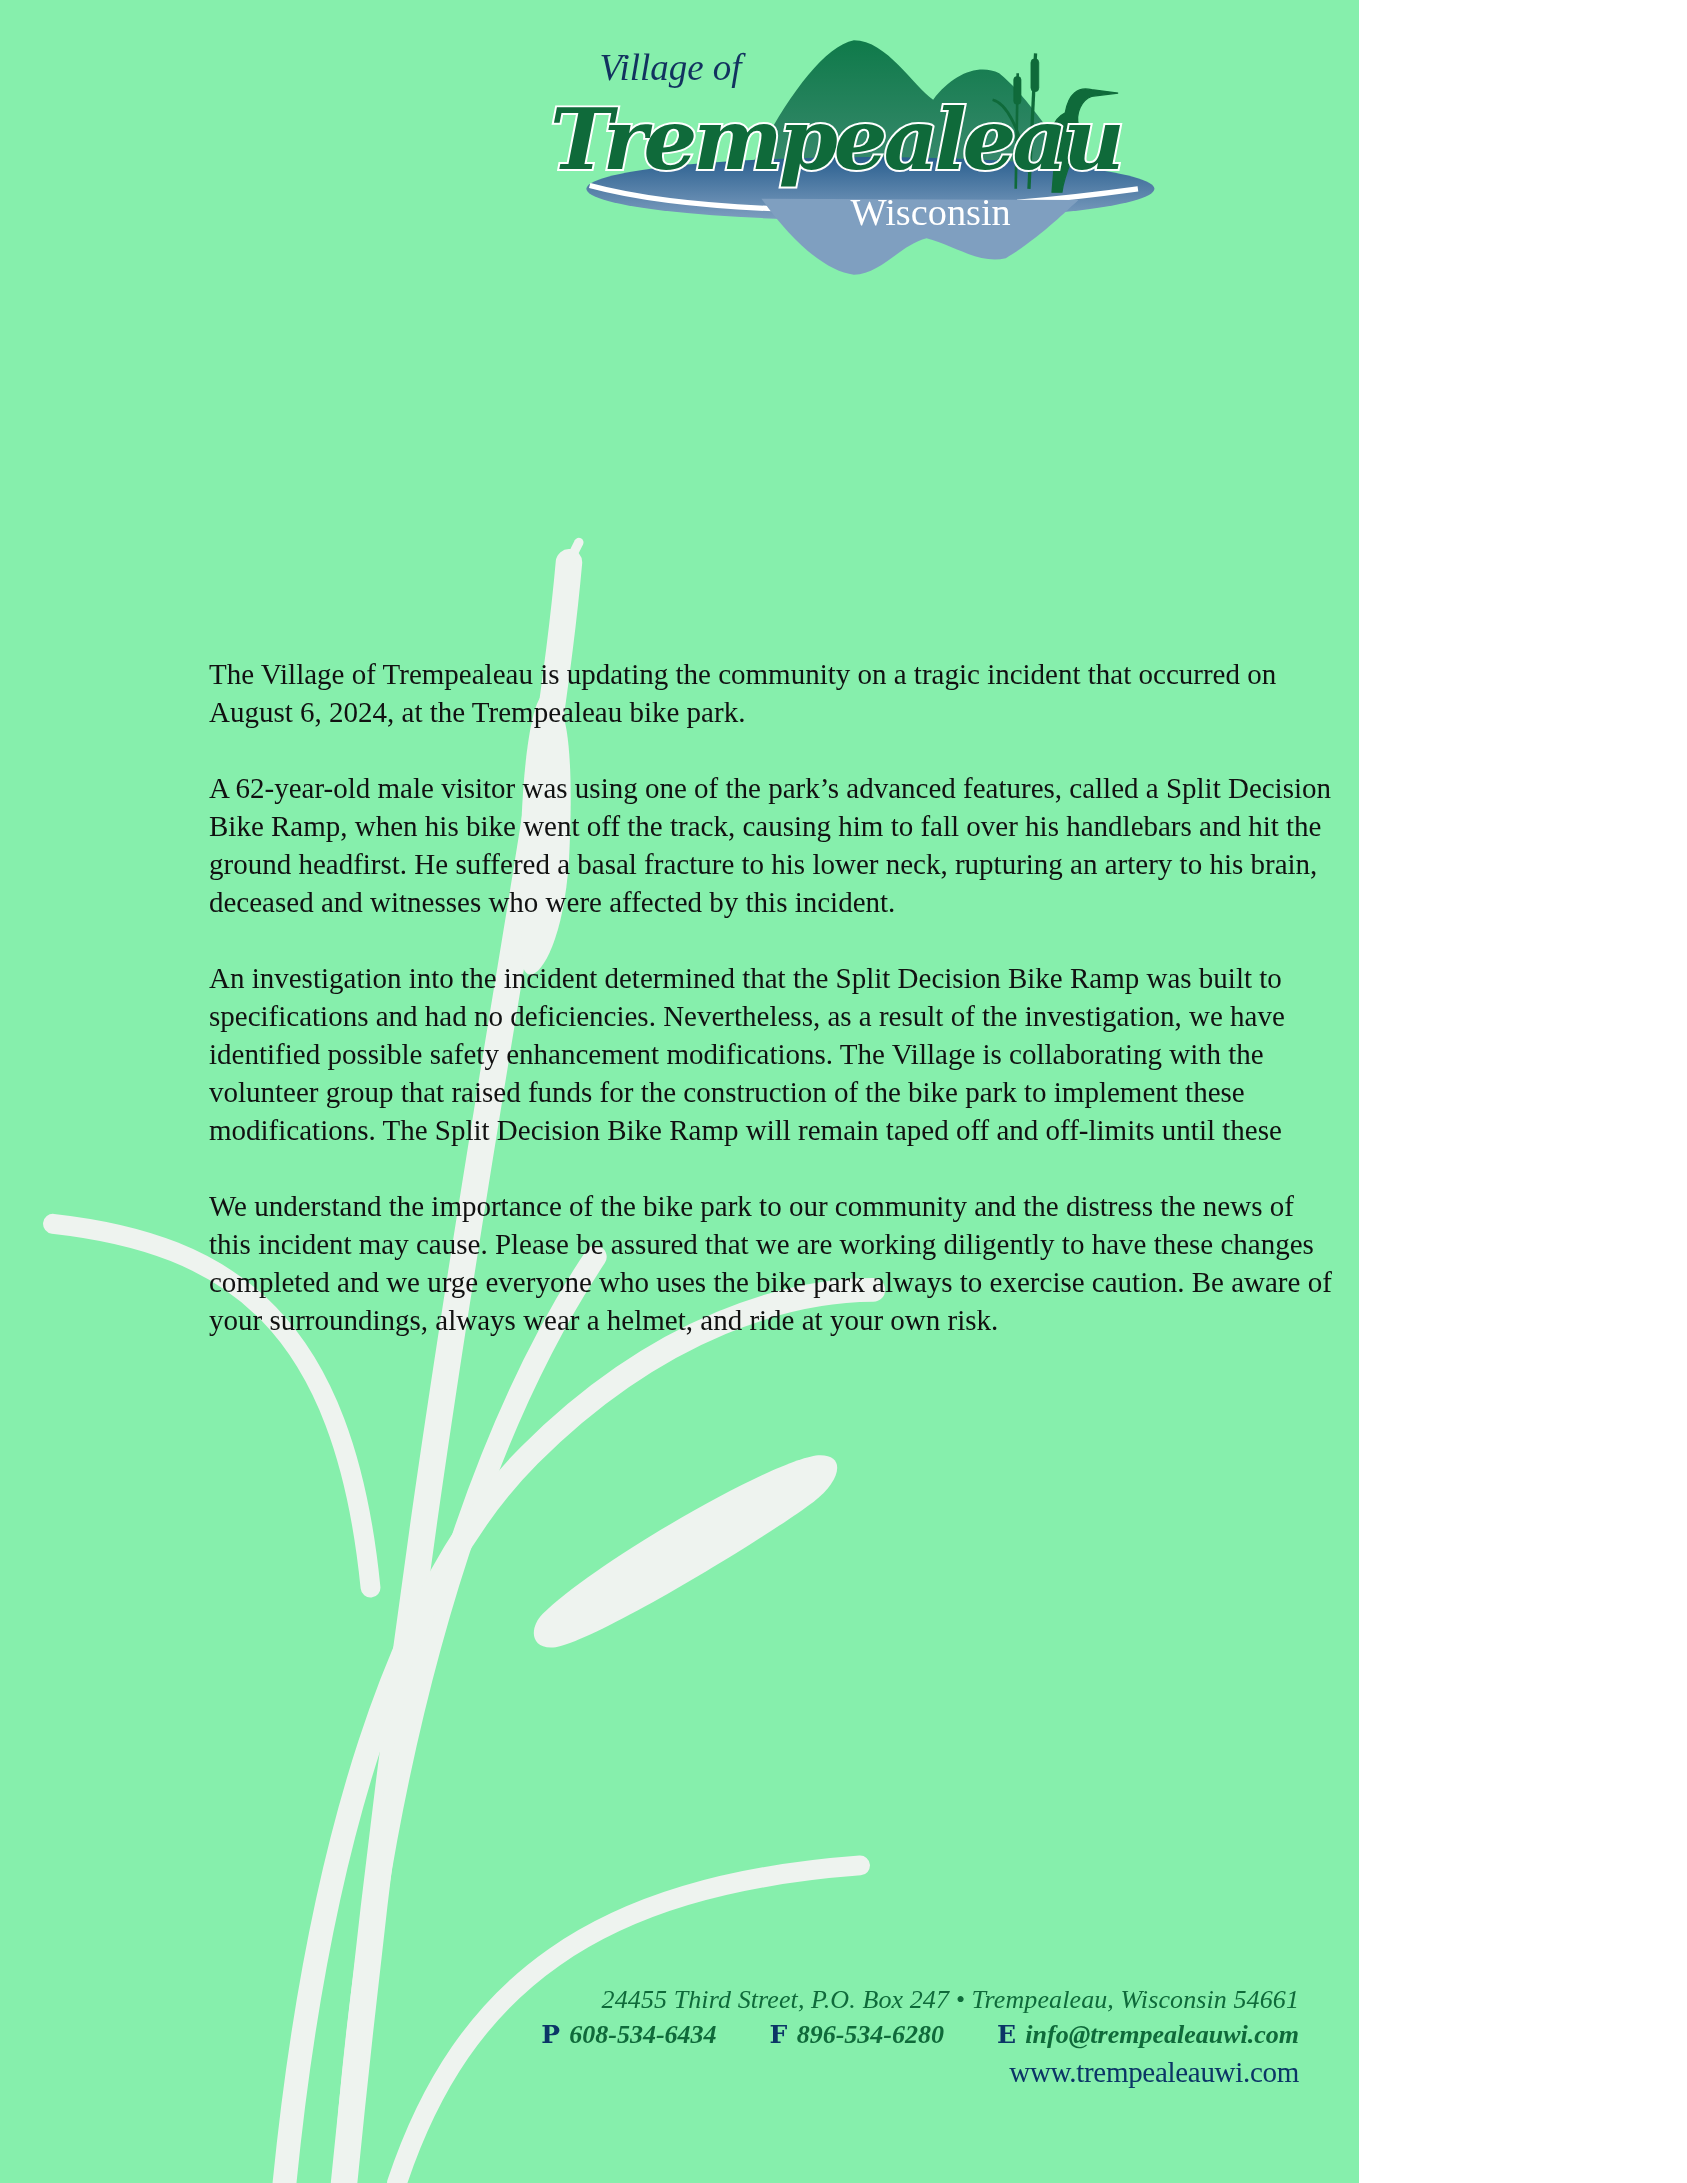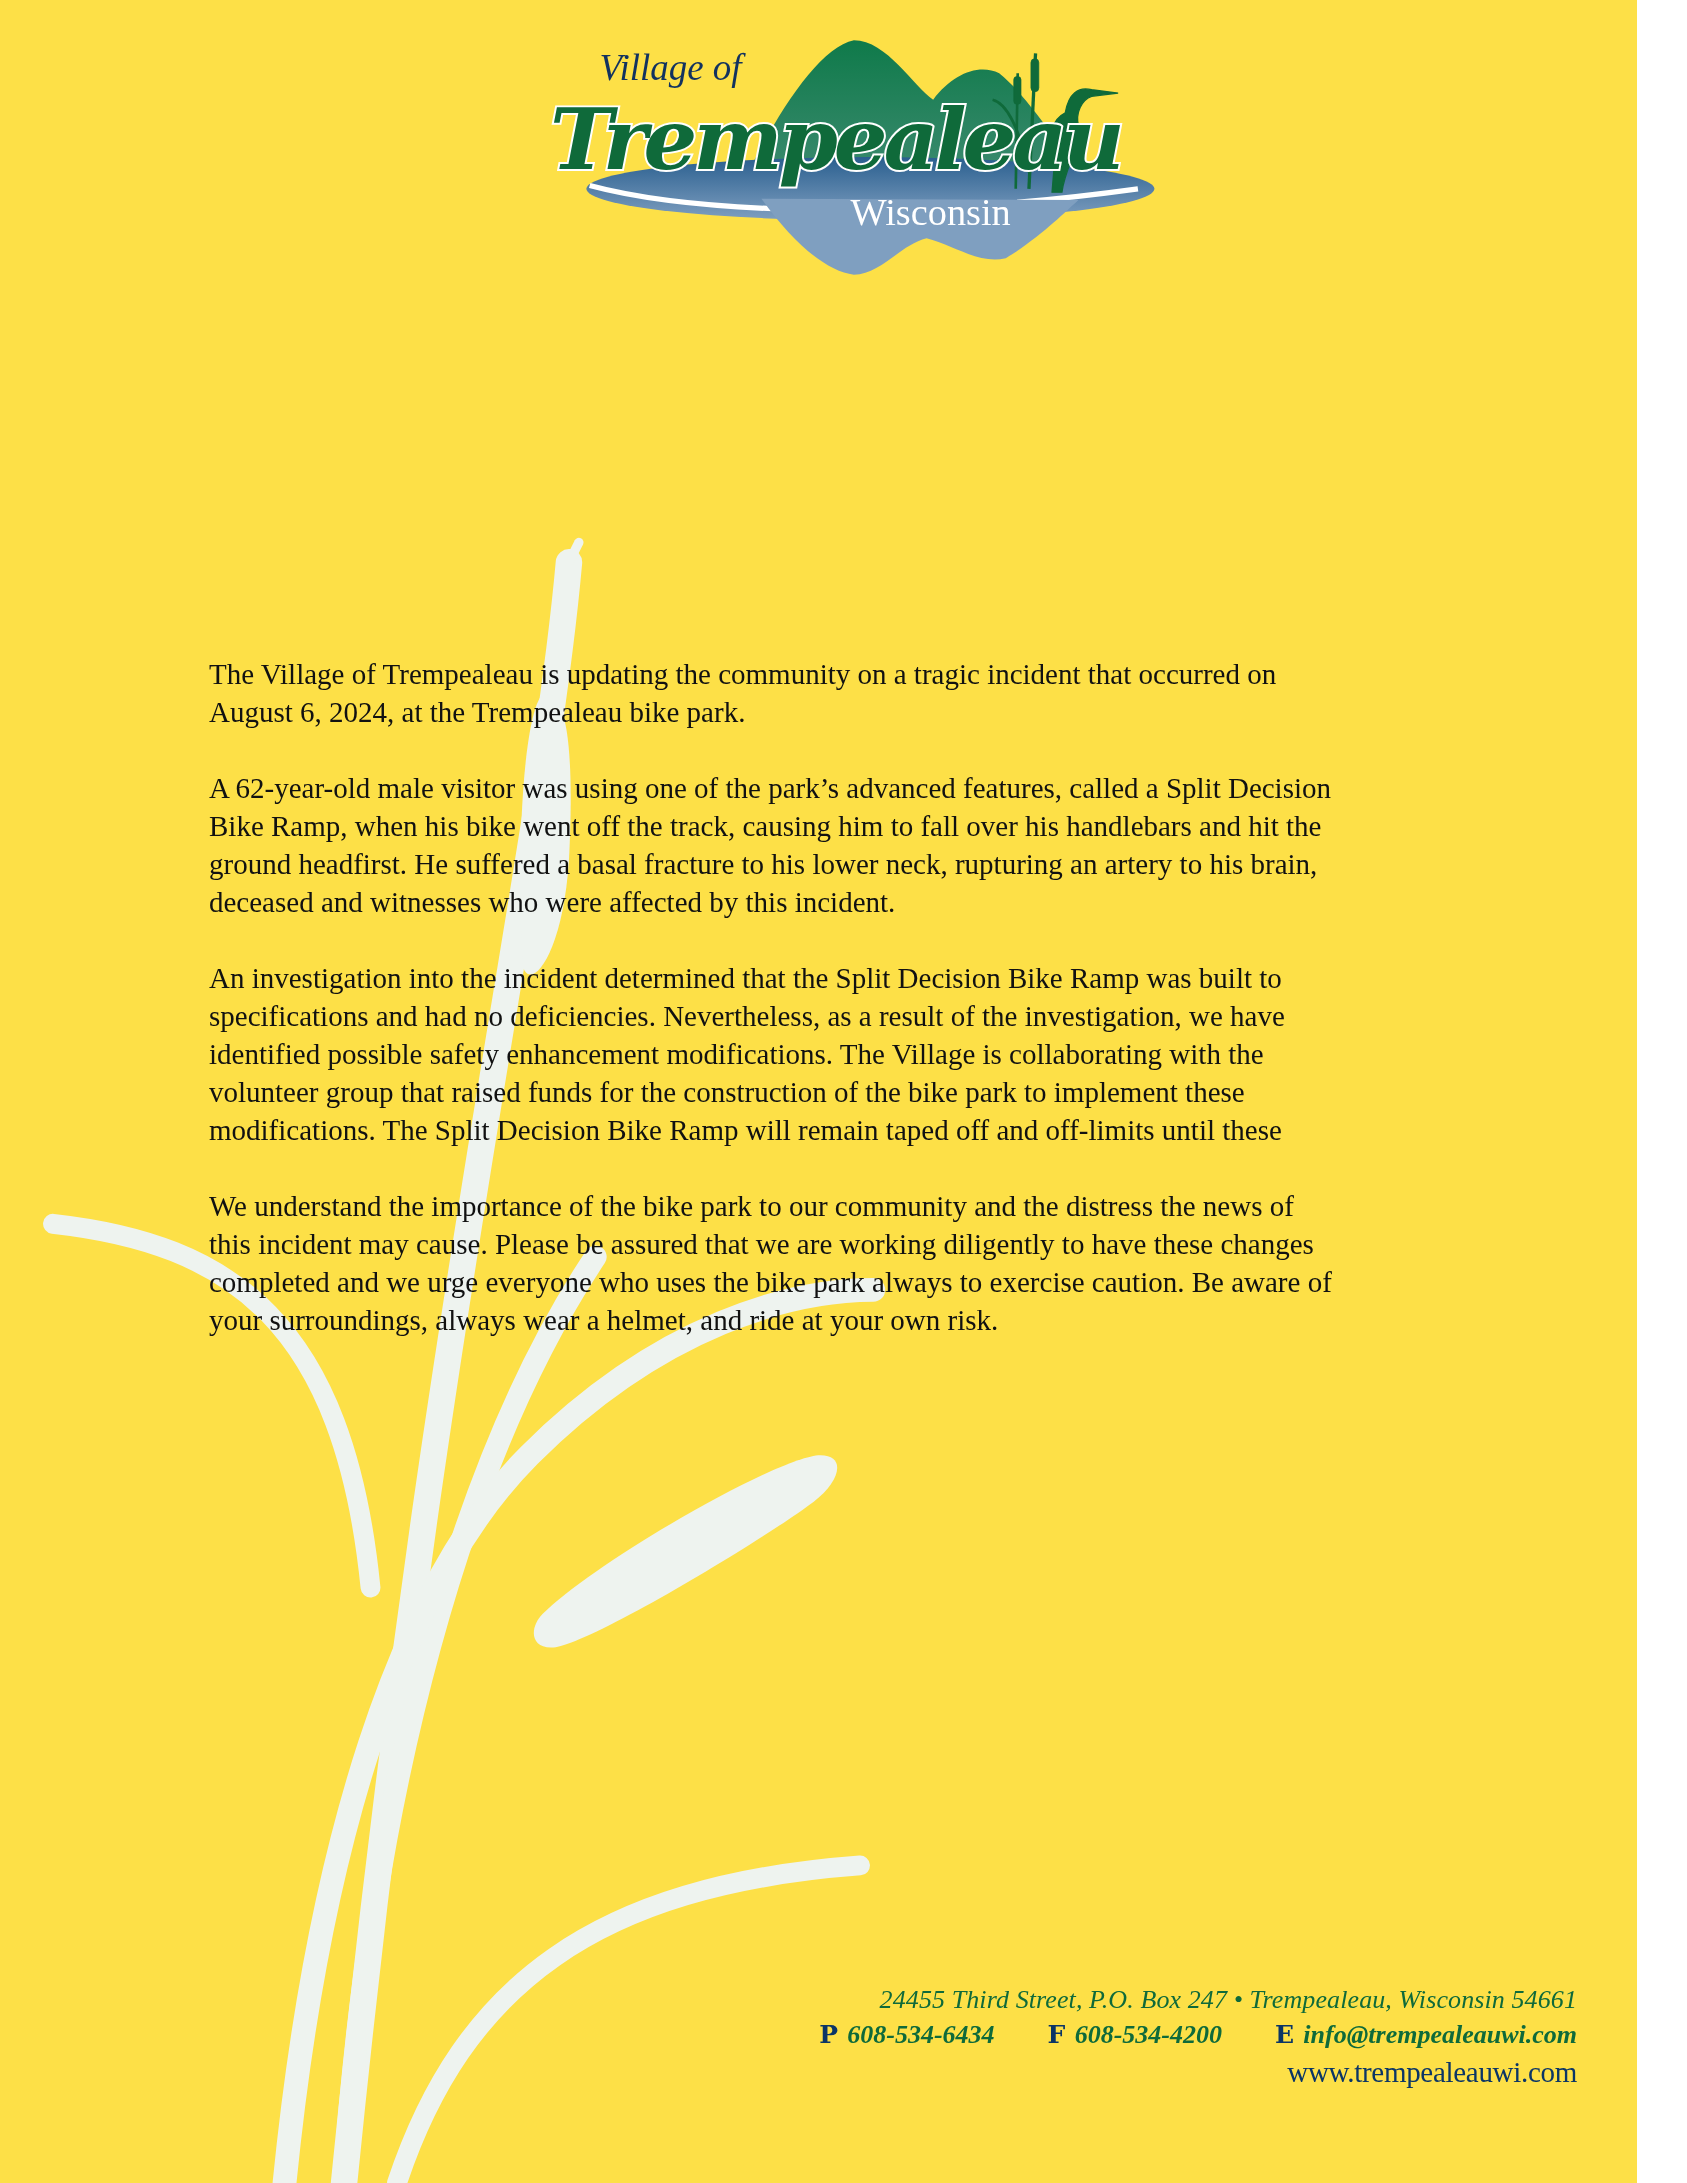--- a/index.html
+++ b/index.html
@@ -2,26 +2,25 @@
 <html style="font-size:10.6px"><head>
   <meta charset="utf-8">
   <style>
     html, body {
       margin: 0;
       padding: 0;
       background: #ffffff;
     }
     .page {
       position: relative;
-      width: 1601px;
+      width: 1359px;
       height: 2183px;
-      background: #fde047;
+      background: #86efac;
       overflow: hidden;
       font-family: "Liberation Serif", "DejaVu Serif", serif;
-      padding-left: 36px;
     }
     
     .watermark {
       position: absolute;
       left: 0;
       top: 0;
       width: 1687px;
       height: 2183px;
       pointer-events: none;
     }
@@ -183,21 +182,21 @@
 
   <div class="footer">
     <div class="address">24455 Third Street, P.O. Box 247 • Trempealeau, Wisconsin  54661</div>
     <div class="contacts">
       <span class="contact">
         <span class="lbl">P</span>
         <span>608-534-6434</span>
       </span>
       <span class="contact">
         <span class="lbl">F</span>
-        <span>608-534-4200</span>
+        <span>896-534-6280</span>
       </span>
       <span class="contact">
         <span class="lbl">E</span>
         <span>info@trempealeauwi.com</span>
       </span>
     </div>
     <div class="website">www.trempealeauwi.com</div>
   </div>
 
 </div>

